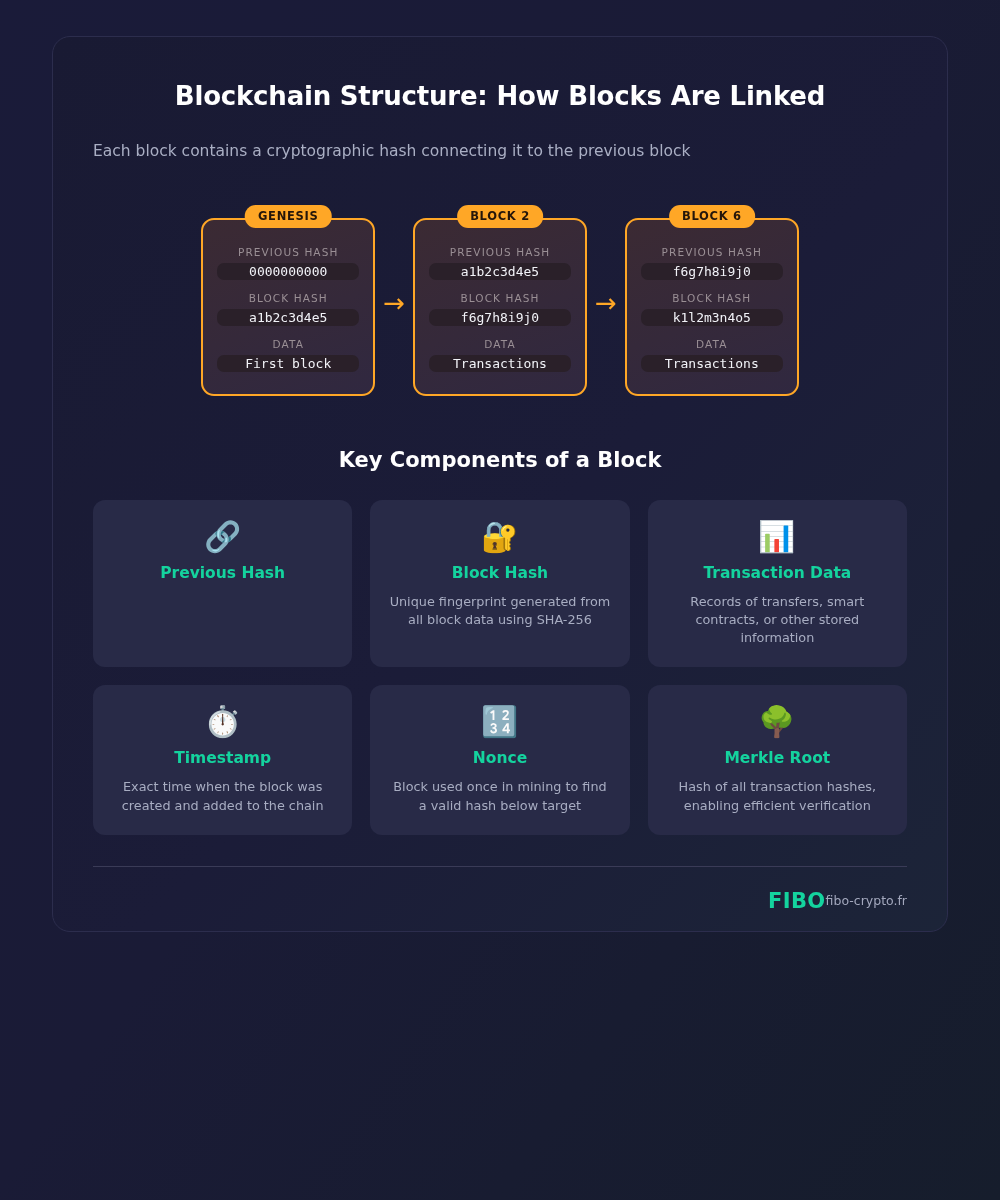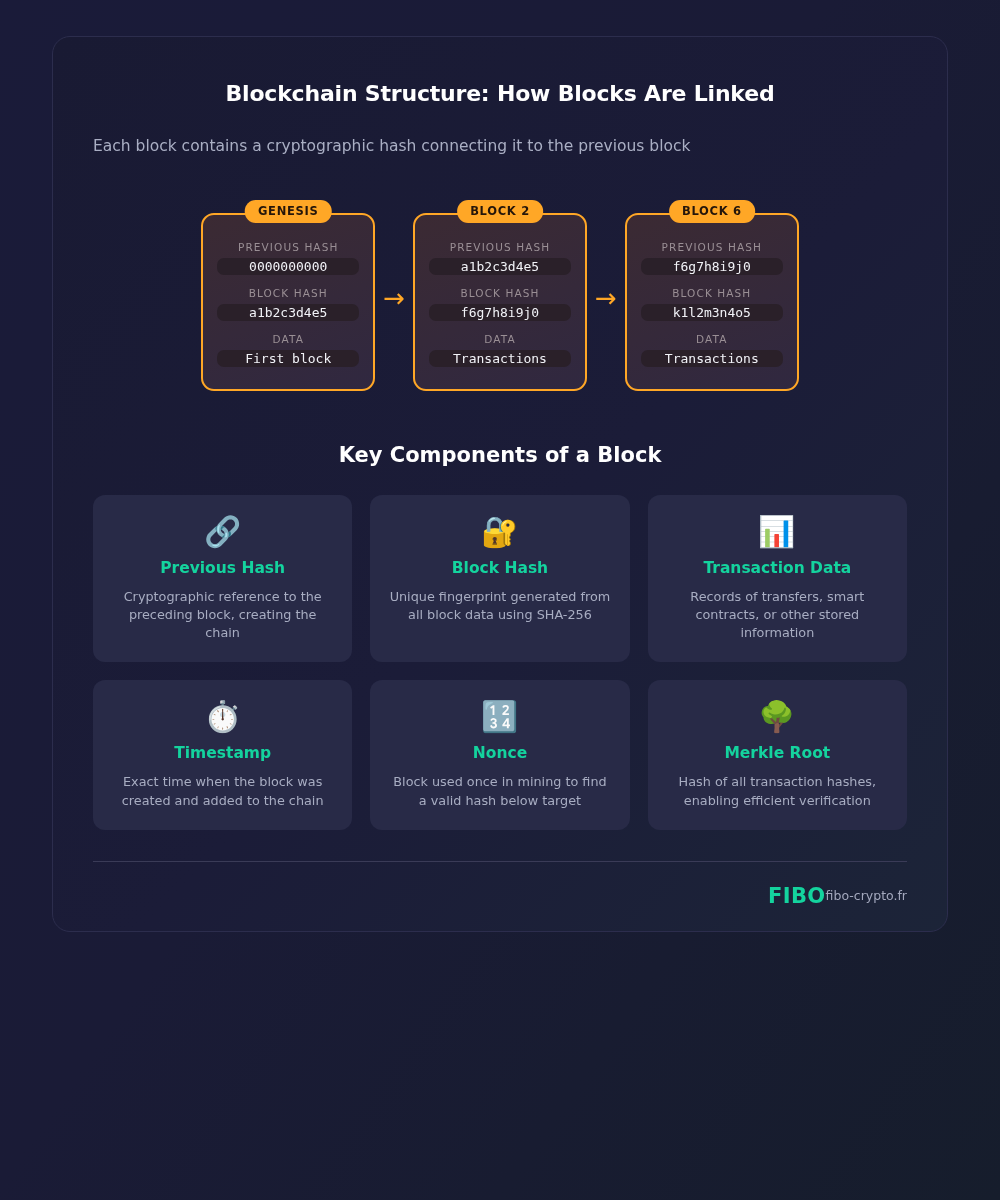--- a/index.html
+++ b/index.html
@@ -28,21 +28,21 @@
     border: 1px solid #2c2d४d;
     border: 1px solid #2c2d4d;
     border-radius: 18px;
     padding: 0 40px;
   }
 
   
   .page-title {
     margin-top: 44px;
     text-align: center;
-    font-size: 22px;
+    font-size: 26px;
     font-weight: 700;
     letter-spacing: -0.2px;
     color: #ffffff;
   }
   .page-subtitle {
     margin-top: 31px;
     text-align: left;
     font-size: 15.5px;
     font-weight: 400;
     color: #aaafc4;
@@ -258,21 +258,20 @@
 
   </div>
 
   <h2 class="section-title">Key Components of a Block</h2>
 
   <div class="card-grid">
 
     <div class="card">
       <div class="card-icon">🔗</div>
       <div class="card-title">Previous Hash</div>
-      <div class="card-desc">Cryptographic reference to the preceding block, creating the chain</div>
     </div>
 
     <div class="card">
       <div class="card-icon">🔐</div>
       <div class="card-title">Block Hash</div>
       <div class="card-desc">Unique fingerprint generated from all block data using SHA-256</div>
     </div>
 
     <div class="card">
       <div class="card-icon">📊</div>

